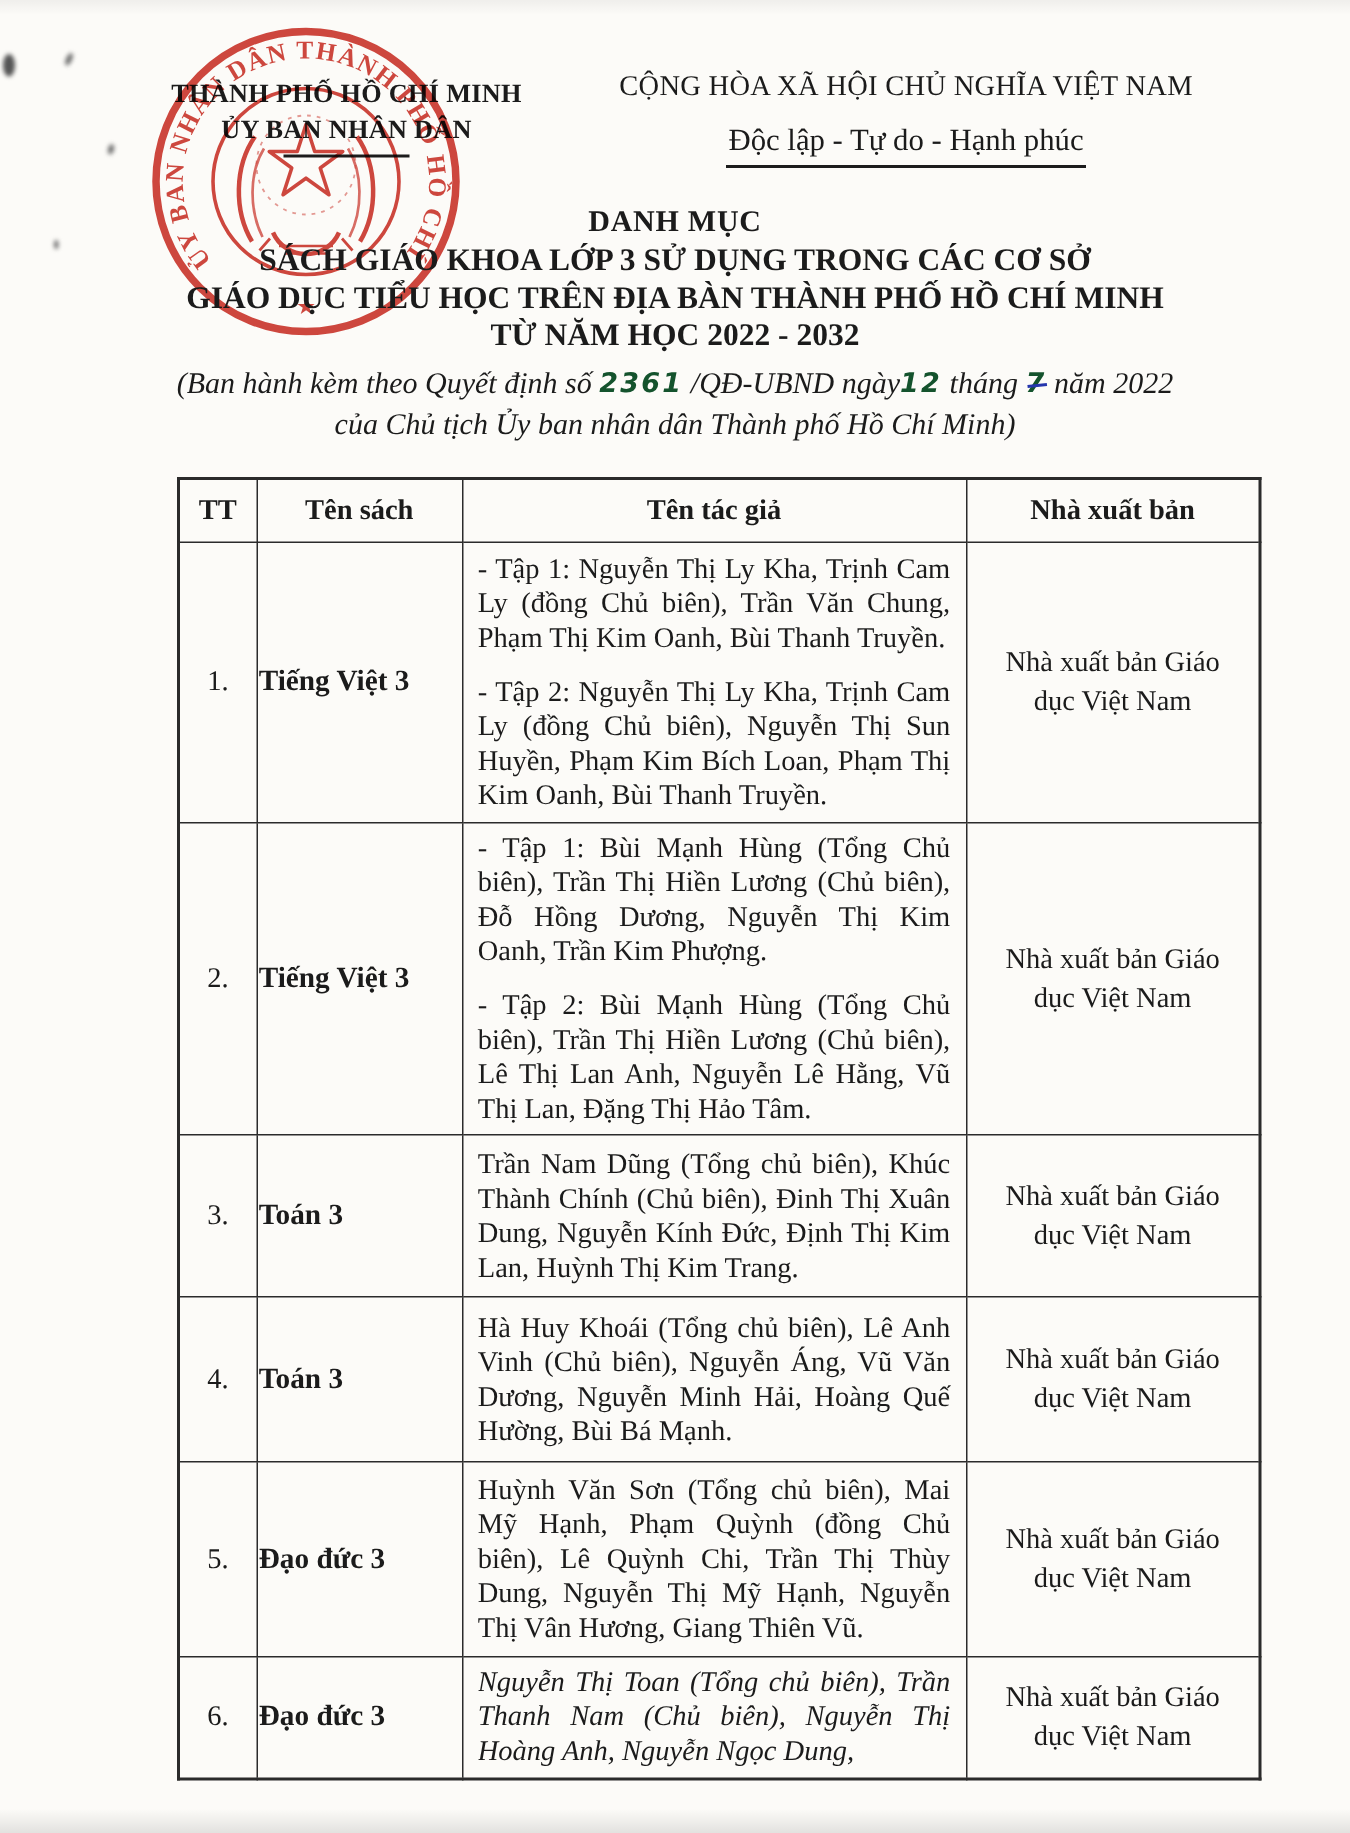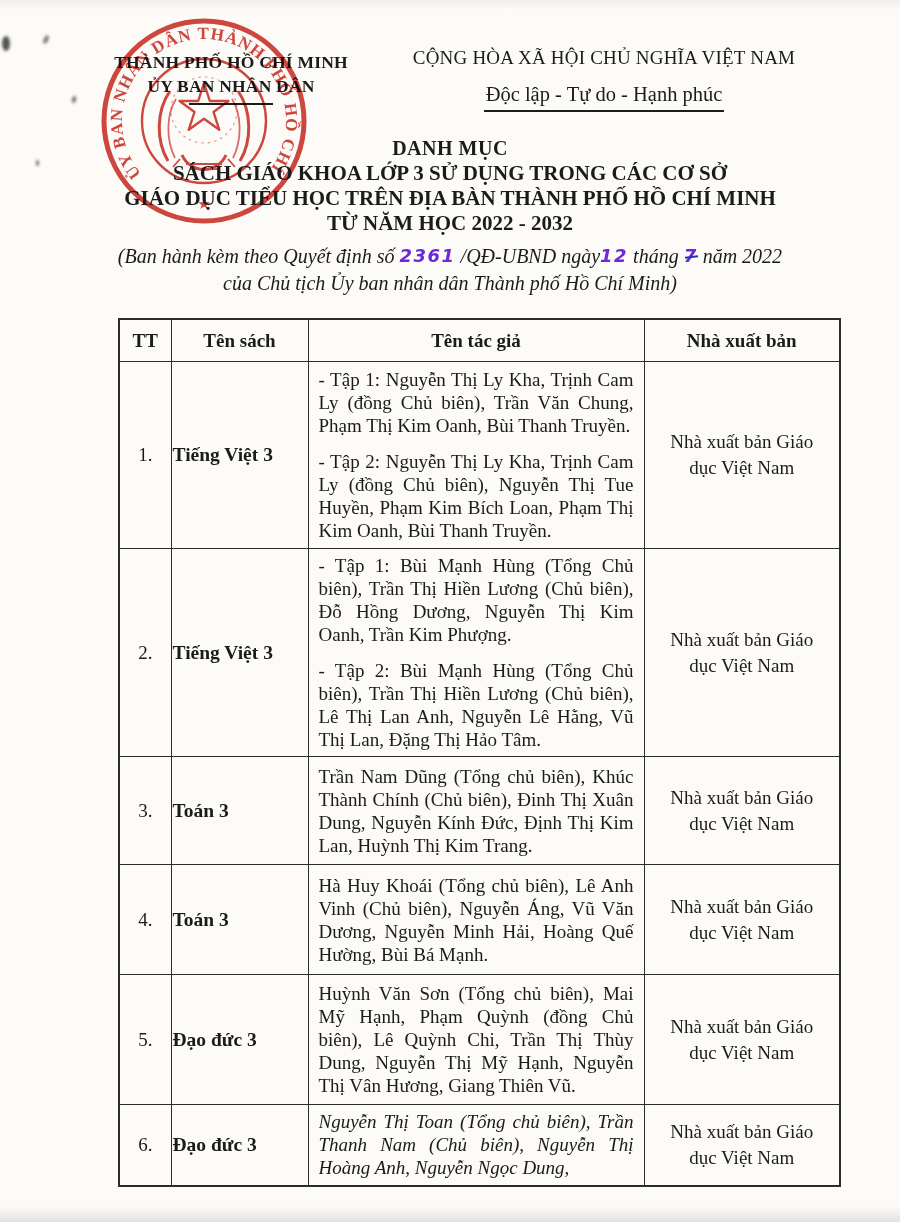--- a/index.html
+++ b/index.html
@@ -35,21 +35,21 @@
   .speck.s3{left:72px;top:96px;width:4px;height:7px;transform:rotate(15deg);}
   .speck.s4{left:36px;top:160px;width:3px;height:6px;}
 
   
   .title{position:absolute;left:0;top:136px;width:100%;text-align:center;
     font-weight:bold;font-size:21px;line-height:25px;}
   .title .t1{font-size:20px;letter-spacing:.5px;}
   .subtitle{position:absolute;left:0;top:243px;width:100%;text-align:center;
     font-style:italic;font-size:20px;line-height:27px;}
   .hand{font-family:"DejaVu Sans",sans-serif;font-weight:bold;font-style:italic;
-    color:#6d28d9;font-size:18px;letter-spacing:1.5px;position:relative;top:-1px;}
+    color:#14532d;font-size:18px;letter-spacing:1.5px;position:relative;top:-1px;}
   .crossed::after{content:'';position:absolute;left:1px;top:54%;width:13px;height:2px;
     background:#2536ad;transform:rotate(-6deg);}
 
   
   table.doc{position:absolute;left:118px;top:318px;width:721px;
     border-collapse:collapse;table-layout:fixed;
     border:2.2px solid #2b2b2b;font-size:19px;}
   .doc th,.doc td{border:1.6px solid #2b2b2b;}
   .doc th{height:39px;font-size:19px;font-weight:bold;text-align:center;vertical-align:middle;}
   col.c-tt{width:52px;} col.c-book{width:137px;} col.c-auth{width:336px;} col.c-nxb{width:196px;}
@@ -143,21 +143,21 @@
         <th>Tên tác giả</th>
         <th>Nhà xuất bản</th>
       </tr>
     </thead>
     <tbody>
       <tr class="r1">
         <td class="tt">1.</td>
         <td class="book">Tiếng Việt 3</td>
         <td class="authors">
           <p>- Tập 1: Nguyễn Thị Ly Kha, Trịnh Cam Ly (đồng Chủ biên), Trần Văn Chung, Phạm Thị Kim Oanh, Bùi Thanh Truyền.</p>
-          <p>- Tập 2: Nguyễn Thị Ly Kha, Trịnh Cam Ly (đồng Chủ biên), Nguyễn Thị Tue Huyền, Phạm Kim Bích Loan, Phạm Thị Kim Oanh, Bùi Thanh Truyền.</p>
+          <p>- Tập 2: Nguyễn Thị Ly Kha, Trịnh Cam Ly (đồng Chủ biên), Nguyễn Thị Sun Huyền, Phạm Kim Bích Loan, Phạm Thị Kim Oanh, Bùi Thanh Truyền.</p>
         </td>
         <td class="nxb">Nhà xuất bản Giáo dục Việt Nam</td>
       </tr>
       <tr class="r2">
         <td class="tt">2.</td>
         <td class="book">Tiếng Việt 3</td>
         <td class="authors">
           <p>- Tập 1: Bùi Mạnh Hùng (Tổng Chủ biên), Trần Thị Hiền Lương (Chủ biên), Đỗ Hồng Dương, Nguyễn Thị Kim Oanh, Trần Kim Phượng.</p>
           <p>- Tập 2: Bùi Mạnh Hùng (Tổng Chủ biên), Trần Thị Hiền Lương (Chủ biên), Lê Thị Lan Anh, Nguyễn Lê Hằng, Vũ Thị Lan, Đặng Thị Hảo Tâm.</p>
         </td>

